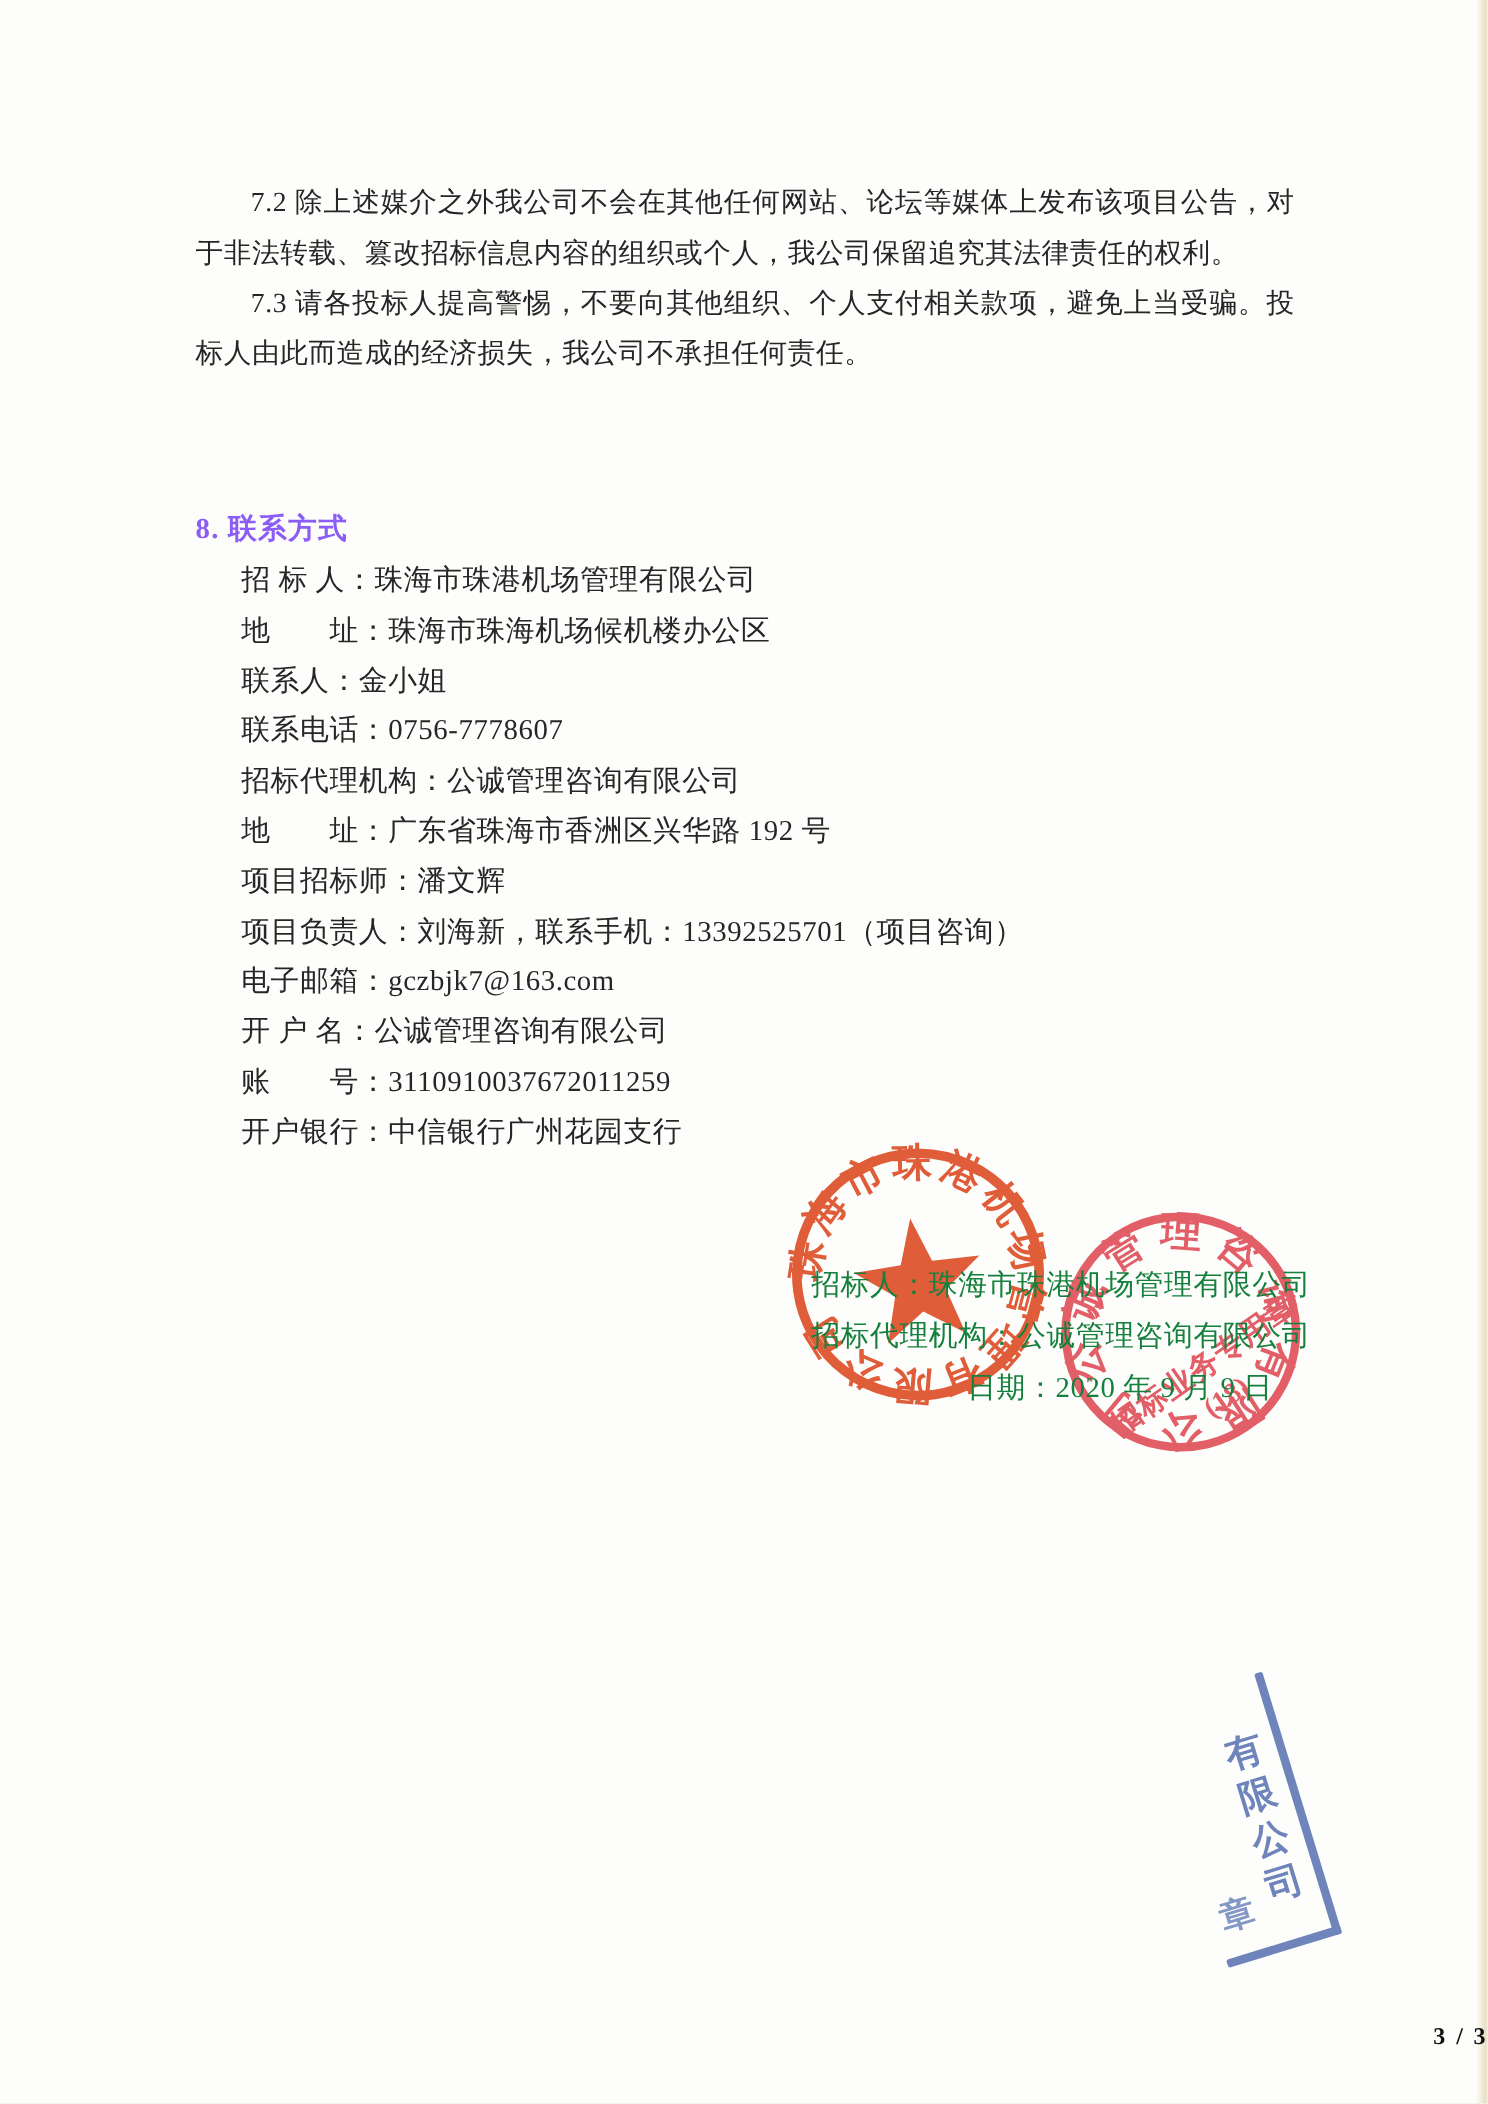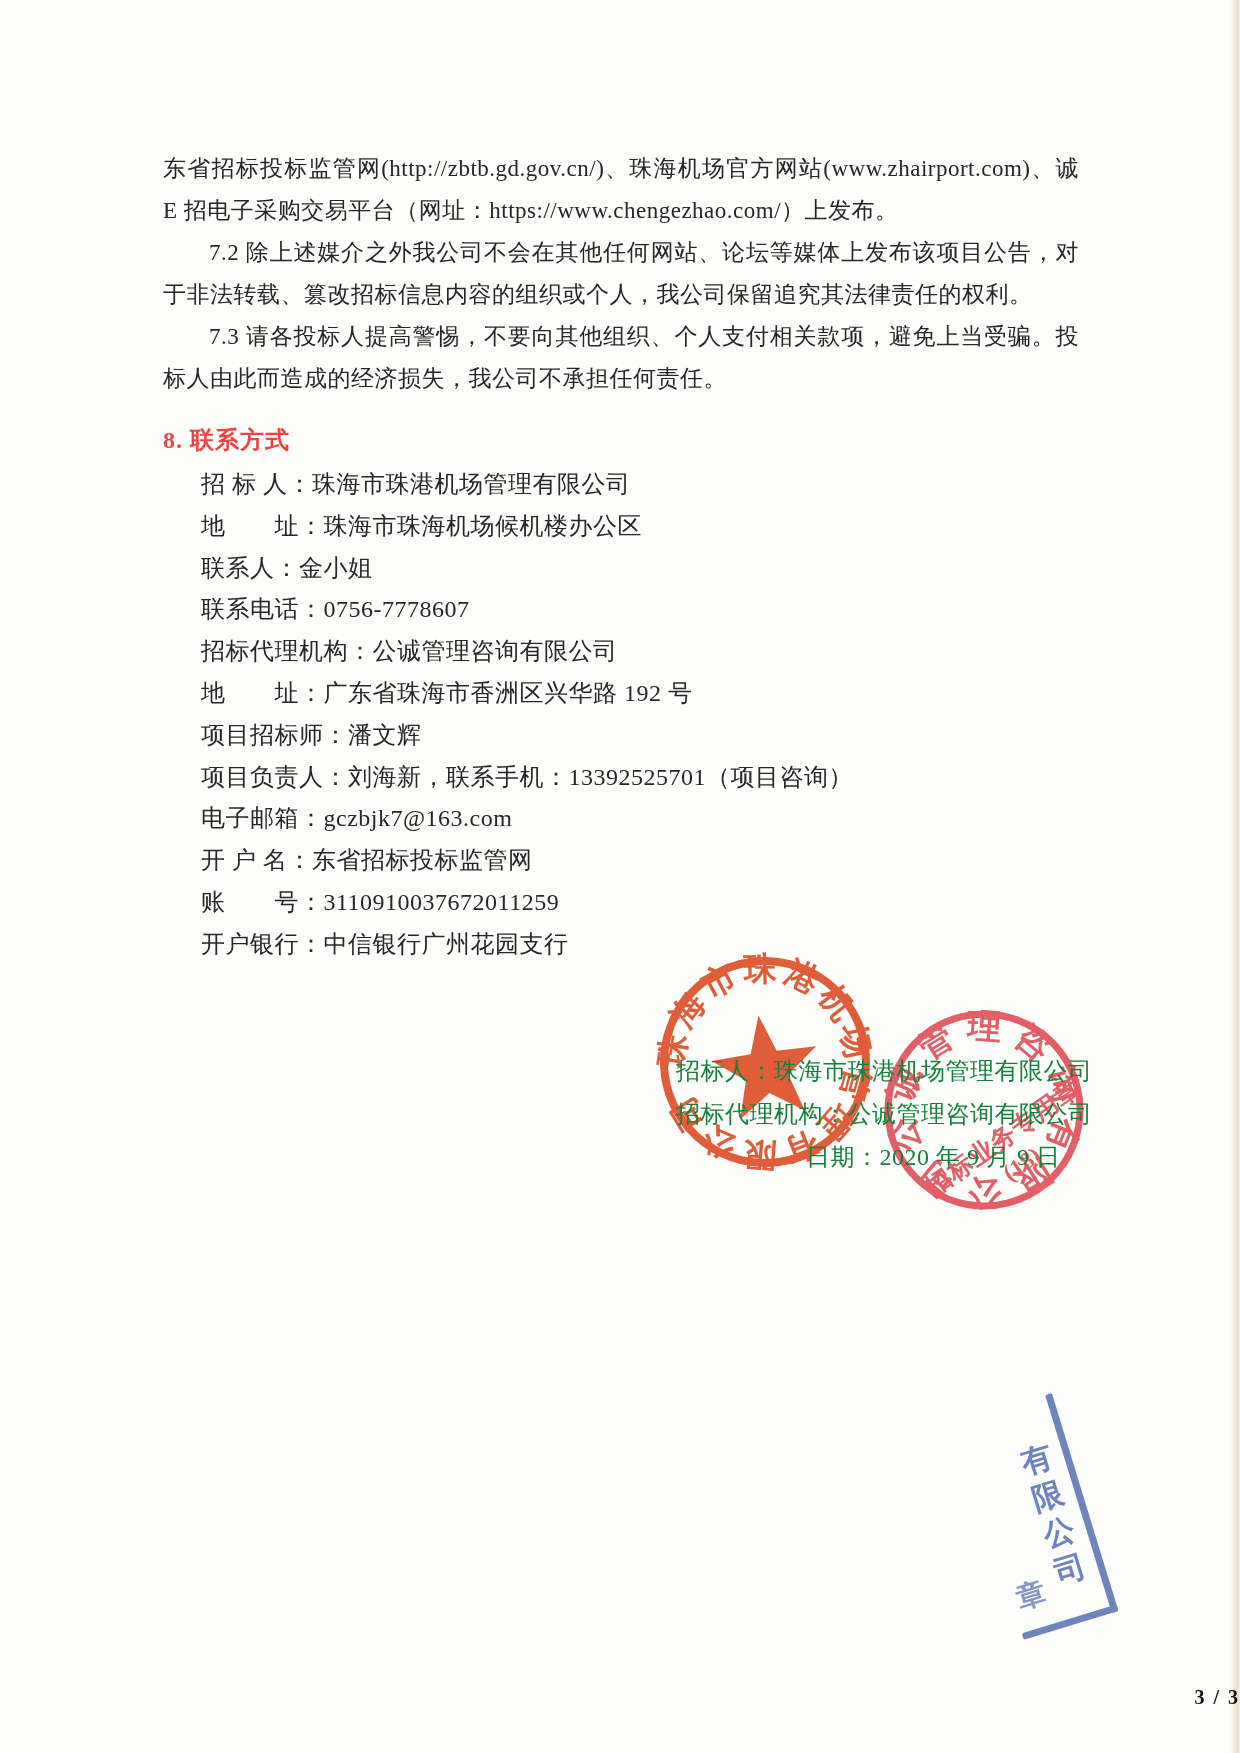--- a/index.html
+++ b/index.html
@@ -17,21 +17,21 @@
   }
   .body-text{
     position:absolute;left:163px;top:148px;width:916px;
     font-size:23px;line-height:42px;text-align:justify;
     letter-spacing:0.5px;
   }
   .body-text p{margin:0;}
   .body-text p.indent{text-indent:2em;}
   .sec-heading{
     position:absolute;left:163px;top:424px;
-    font-size:24px;font-weight:bold;letter-spacing:1px;color:#ef4444;
+    font-size:24px;font-weight:bold;letter-spacing:1px;color:#8b5cf6;
   }
   .contact-list{
     position:absolute;left:201px;top:464px;width:900px;
     font-size:24px;line-height:41.8px;letter-spacing:0.5px;
   }
   .contact-list div{white-space:pre;}
   .signature{
     position:absolute;left:676px;top:1050px;width:460px;
     font-size:24px;line-height:43px;color:#15803d;letter-spacing:0.5px;
     z-index:1;
@@ -48,38 +48,37 @@
   }
 </style>
 </head>
 <body>
 
 <div class="page">
 
   <div class="scan-edge"></div>
 
   <div class="body-text">
-    <p>东省招标投标监管网(http://zbtb.gd.gov.cn/)、珠海机场官方网站(www.zhairport.com)、诚 E 招电子采购交易平台（网址：https://www.chengezhao.com/）上发布。</p>
     <p class="indent">7.2 除上述媒介之外我公司不会在其他任何网站、论坛等媒体上发布该项目公告，对于非法转载、篡改招标信息内容的组织或个人，我公司保留追究其法律责任的权利。</p>
     <p class="indent">7.3 请各投标人提高警惕，不要向其他组织、个人支付相关款项，避免上当受骗。投标人由此而造成的经济损失，我公司不承担任何责任。</p>
   </div>
 
   <div class="sec-heading">8. 联系方式</div>
 
   <div class="contact-list">
     <div>招 标 人：珠海市珠港机场管理有限公司</div>
     <div>地　　址：珠海市珠海机场候机楼办公区</div>
     <div>联系人：金小姐</div>
     <div>联系电话：0756-7778607</div>
     <div>招标代理机构：公诚管理咨询有限公司</div>
     <div>地　　址：广东省珠海市香洲区兴华路 192 号</div>
     <div>项目招标师：潘文辉</div>
     <div>项目负责人：刘海新，联系手机：13392525701（项目咨询）</div>
     <div>电子邮箱：gczbjk7@163.com</div>
-    <div>开 户 名：东省招标投标监管网</div>
+    <div>开 户 名：公诚管理咨询有限公司</div>
     <div>账　　号：3110910037672011259</div>
     <div>开户银行：中信银行广州花园支行</div>
   </div>
 
   <div class="signature">
     <div>招标人：珠海市珠港机场管理有限公司</div>
     <div>招标代理机构：公诚管理咨询有限公司</div>
     <div class="date-line">日期：2020 年 9 月 9 日</div>
   </div>
 

